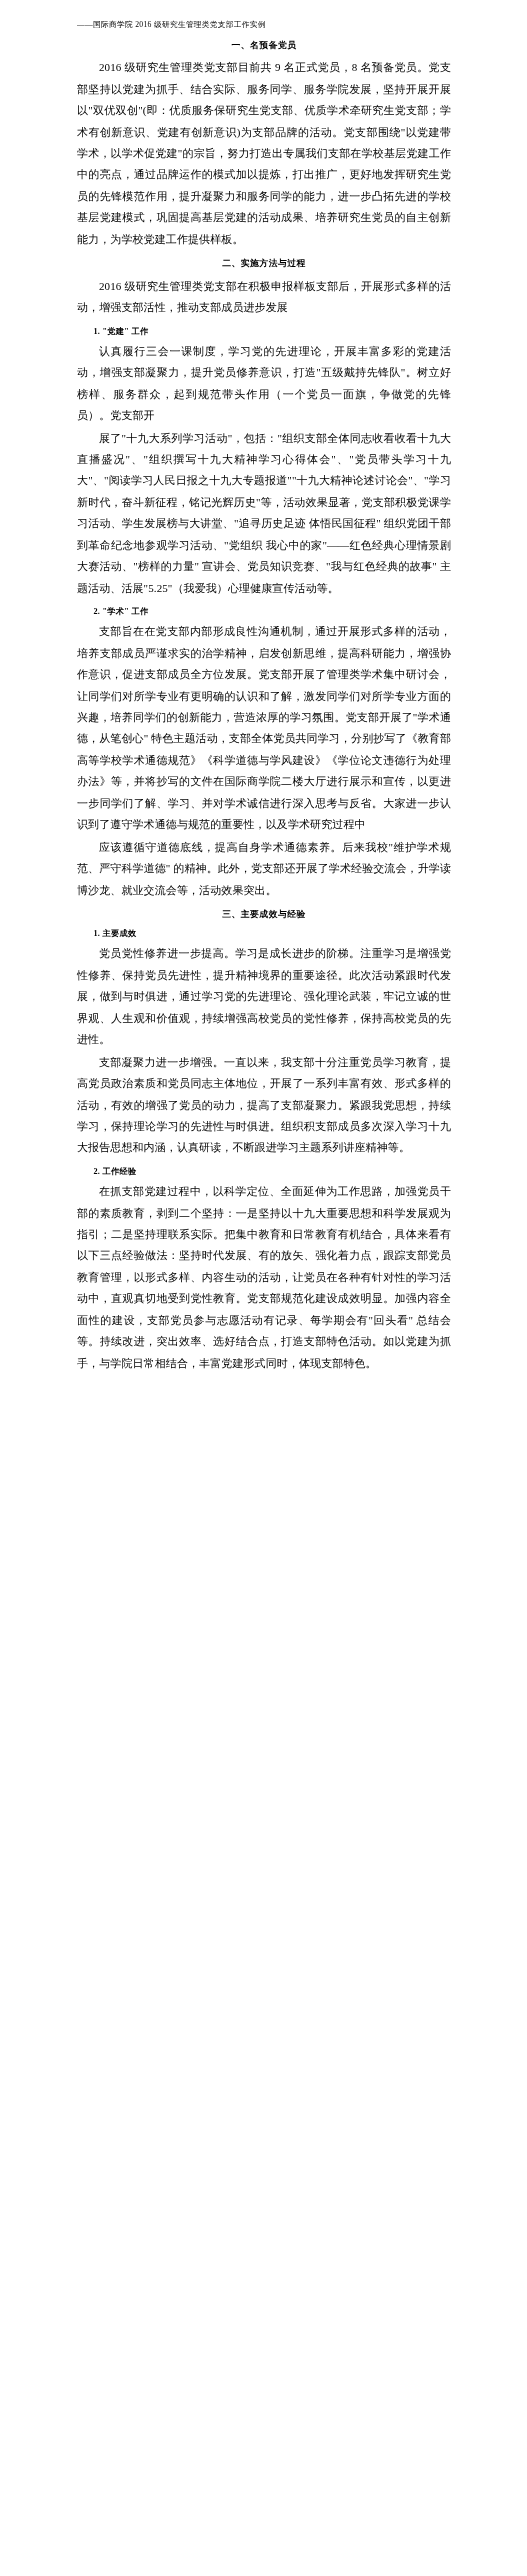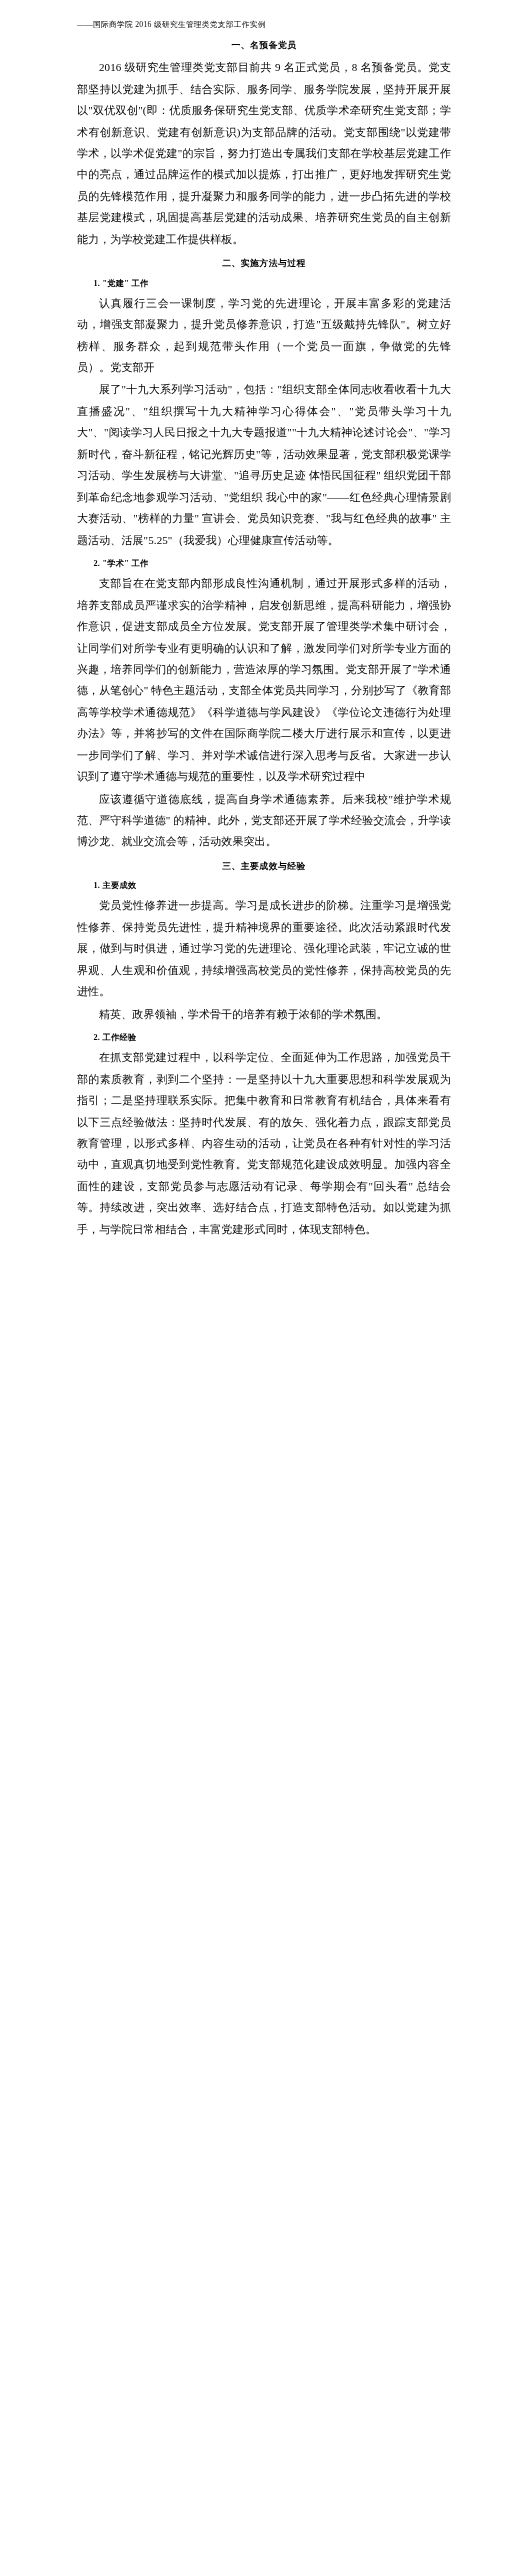--- a/index.html
+++ b/index.html
@@ -62,32 +62,33 @@
 <body>
 
 <div class="page">
 
   <div class="doc-subtitle">——国际商学院 2016 级研究生管理类党支部工作实例</div>
 
   <div class="h1">一、名预备党员</div>
   <p class="body">2016 级研究生管理类党支部目前共 9 名正式党员，8 名预备党员。党支部坚持以党建为抓手、结合实际、服务同学、服务学院发展，坚持开展开展以"双优双创"(即：优质服务保研究生党支部、优质学术牵研究生党支部；学术有创新意识、党建有创新意识)为支部品牌的活动。党支部围绕"以党建带学术，以学术促党建"的宗旨，努力打造出专属我们支部在学校基层党建工作中的亮点，通过品牌运作的模式加以提炼，打出推广，更好地发挥研究生党员的先锋模范作用，提升凝聚力和服务同学的能力，进一步凸拓先进的学校基层党建模式，巩固提高基层党建的活动成果、培养研究生党员的自主创新能力，为学校党建工作提供样板。</p>
 
   <div class="h1">二、实施方法与过程</div>
+  <p class="body">2016 级研究生管理类党支部在积极申报样板支部后，开展形式多样的活动，增强支部活性，推动支部成员进步发展</p>
 
   <div class="h2">1. "党建" 工作</div>
   <p class="body">认真履行三会一课制度，学习党的先进理论，开展丰富多彩的党建活动，增强支部凝聚力，提升党员修养意识，打造"五级戴持先锋队"。树立好榜样、服务群众，起到规范带头作用（一个党员一面旗，争做党的先锋员）。党支部开</p>
   <p class="body">展了"十九大系列学习活动"，包括："组织支部全体同志收看收看十九大直播盛况"、"组织撰写十九大精神学习心得体会"、"党员带头学习十九大"、"阅读学习人民日报之十九大专题报道""十九大精神论述讨论会"、"学习新时代，奋斗新征程，铭记光辉历史"等，活动效果显著，党支部积极党课学习活动、学生发展榜与大讲堂、"追寻历史足迹 体悟民国征程" 组织党团干部到革命纪念地参观学习活动、"党组织 我心中的家"——红色经典心理情景剧大赛活动、"榜样的力量" 宣讲会、党员知识竞赛、"我与红色经典的故事" 主题活动、活展"5.25"（我爱我）心理健康宣传活动等。</p>
 
   <div class="h2">2. "学术" 工作</div>
   <p class="body">支部旨在在党支部内部形成良性沟通机制，通过开展形式多样的活动，培养支部成员严谨求实的治学精神，启发创新思维，提高科研能力，增强协作意识，促进支部成员全方位发展。党支部开展了管理类学术集中研讨会，让同学们对所学专业有更明确的认识和了解，激发同学们对所学专业方面的兴趣，培养同学们的创新能力，营造浓厚的学习氛围。党支部开展了"学术通德，从笔创心" 特色主题活动，支部全体党员共同学习，分别抄写了《教育部高等学校学术通德规范》《科学道德与学风建设》《学位论文违德行为处理办法》等，并将抄写的文件在国际商学院二楼大厅进行展示和宣传，以更进一步同学们了解、学习、并对学术诚信进行深入思考与反省。大家进一步认识到了遵守学术通德与规范的重要性，以及学术研究过程中</p>
   <p class="body">应该遵循守道德底线，提高自身学术通德素养。后来我校"维护学术规范、严守科学道德" 的精神。此外，党支部还开展了学术经验交流会，升学读博沙龙、就业交流会等，活动效果突出。</p>
 
   <div class="h1">三、主要成效与经验</div>
 
   <div class="h2">1. 主要成效</div>
   <p class="body">党员党性修养进一步提高。学习是成长进步的阶梯。注重学习是增强党性修养、保持党员先进性，提升精神境界的重要途径。此次活动紧跟时代发展，做到与时俱进，通过学习党的先进理论、强化理论武装，牢记立诚的世界观、人生观和价值观，持续增强高校党员的党性修养，保持高校党员的先进性。</p>
-  <p class="body">精英、政界领袖，学术骨干的培养有赖于浓郁的学术氛围。</p>
+  <p class="body">支部凝聚力进一步增强。一直以来，我支部十分注重党员学习教育，提高党员政治素质和党员同志主体地位，开展了一系列丰富有效、形式多样的活动，有效的增强了党员的动力，提高了支部凝聚力。紧跟我党思想，持续学习，保持理论学习的先进性与时俱进。组织积支部成员多次深入学习十九大报告思想和内涵，认真研读，不断跟进学习主题系列讲座精神等。</p>
 
   <div class="h2">2. 工作经验</div>
   <p class="body">在抓支部党建过程中，以科学定位、全面延伸为工作思路，加强党员干部的素质教育，剥到二个坚持：一是坚持以十九大重要思想和科学发展观为指引；二是坚持理联系实际。把集中教育和日常教育有机结合，具体来看有以下三点经验做法：坚持时代发展、有的放矢、强化着力点，跟踪支部党员教育管理，以形式多样、内容生动的活动，让党员在各种有针对性的学习活动中，直观真切地受到党性教育。党支部规范化建设成效明显。加强内容全面性的建设，支部党员参与志愿活动有记录、每学期会有"回头看" 总结会等。持续改进，突出效率、选好结合点，打造支部特色活动。如以党建为抓手，与学院日常相结合，丰富党建形式同时，体现支部特色。</p>
 
 </div>
 
 
 </body></html>

